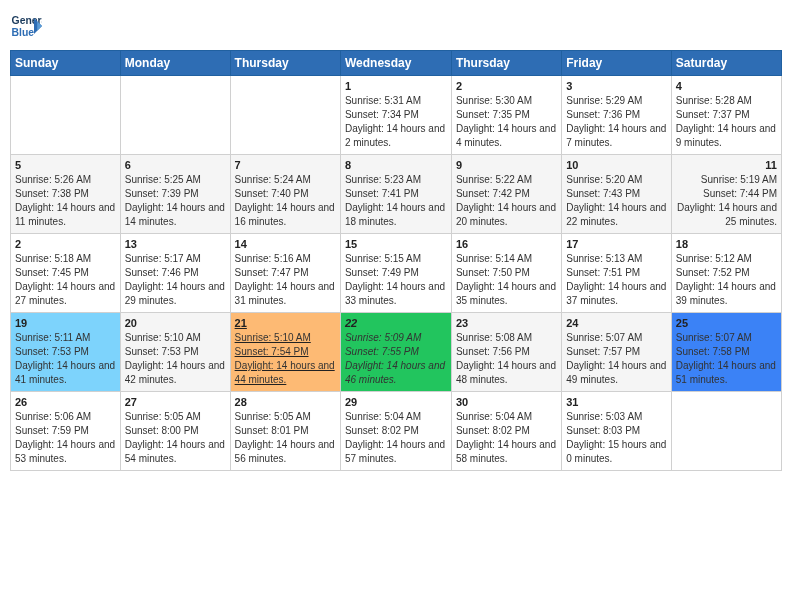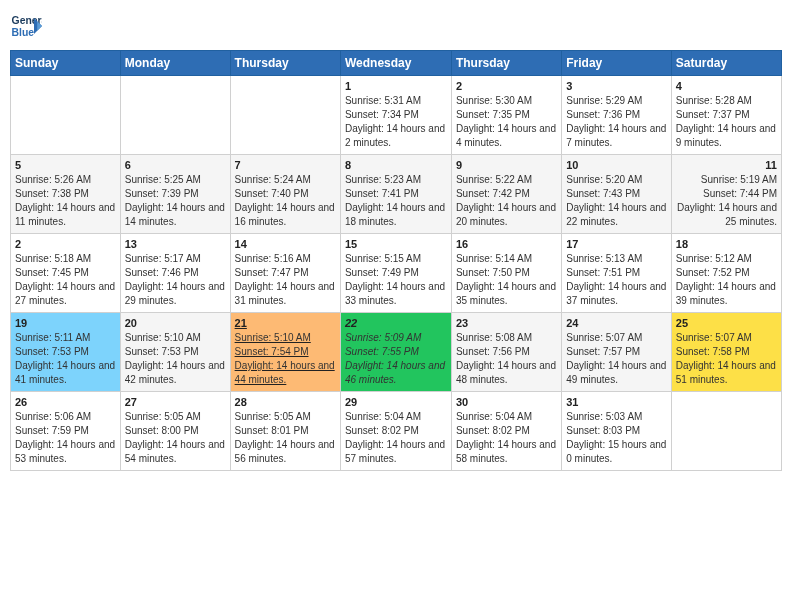--- a/index.html
+++ b/index.html
@@ -214,21 +214,21 @@
             <div class="day-info">Sunrise: 5:09 AM<br>Sunset: 7:55 PM<br>Daylight: 14 hours and 46 minutes.</div>
           </td>
           <td style="background: rgb(245, 245, 245);">
             <div class="day-num">23</div>
             <div class="day-info">Sunrise: 5:08 AM<br>Sunset: 7:56 PM<br>Daylight: 14 hours and 48 minutes.</div>
           </td>
           <td style="background: rgb(245, 245, 245);">
             <div class="day-num">24</div>
             <div class="day-info">Sunrise: 5:07 AM<br>Sunset: 7:57 PM<br>Daylight: 14 hours and 49 minutes.</div>
           </td>
-          <td style="background: #fde047;">
+          <td style="background: #3b82f6;">
             <div class="day-num">25</div>
             <div class="day-info">Sunrise: 5:07 AM<br>Sunset: 7:58 PM<br>Daylight: 14 hours and 51 minutes.</div>
           </td>
         </tr>
         <tr>
           <td>
             <div class="day-num">26</div>
             <div class="day-info">Sunrise: 5:06 AM<br>Sunset: 7:59 PM<br>Daylight: 14 hours and 53 minutes.</div>
           </td>
           <td>

